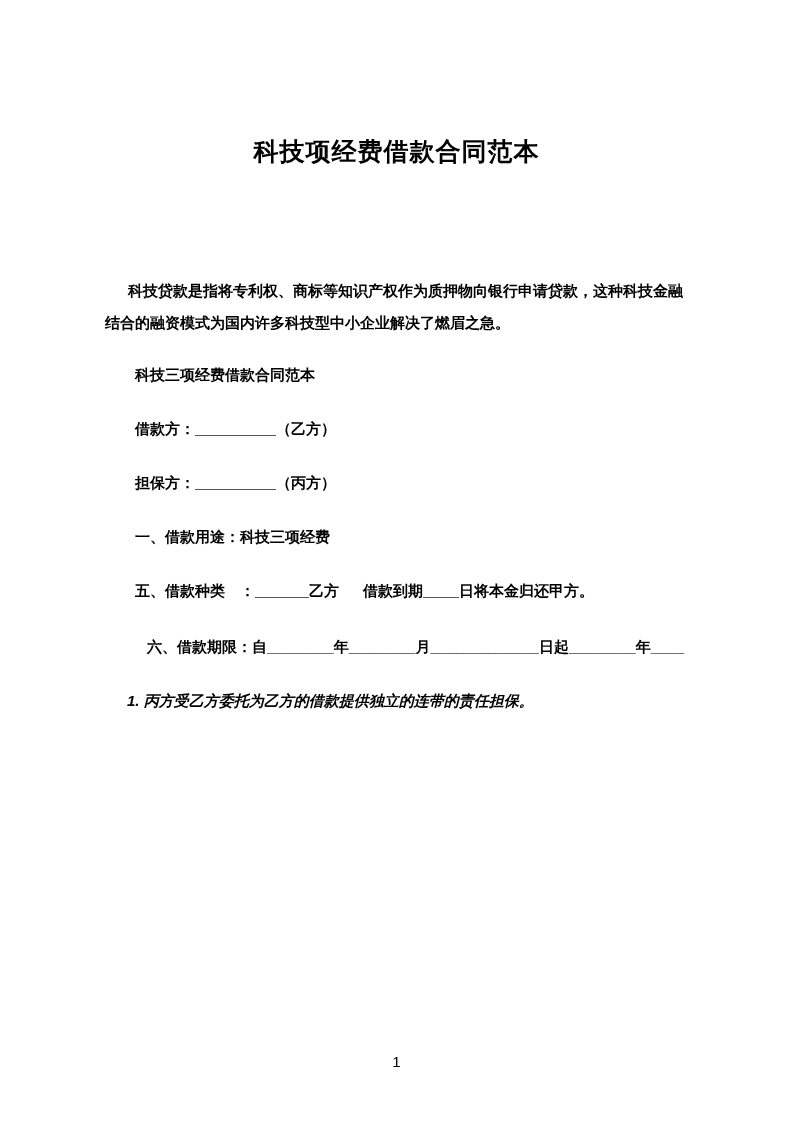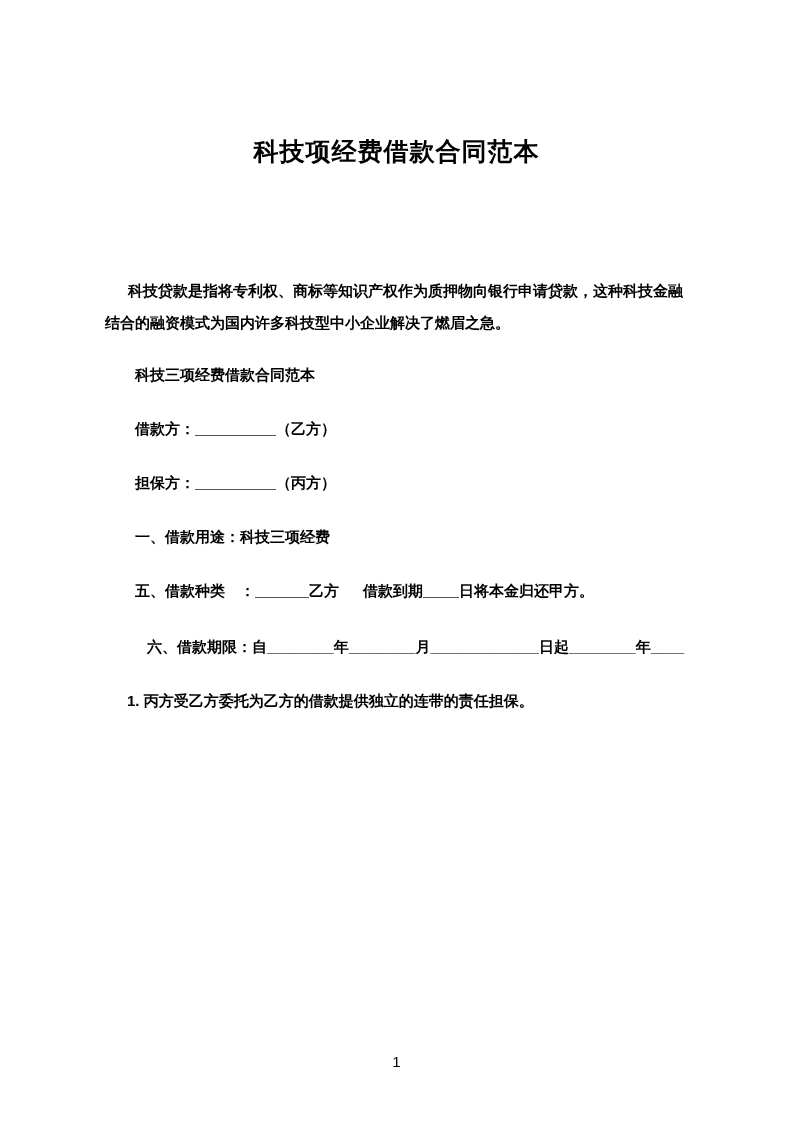--- a/index.html
+++ b/index.html
@@ -30,21 +30,21 @@
   .para {
     margin: 0 0 22px 0;
     font-size: 15px;
     line-height: 32px;
     font-weight: 700;
     white-space: pre-wrap;
   }
   .indent-intro   { text-indent: 23px; }
   .indent-std     { text-indent: 30px; font-family: Liberation Mono, monospace; }
   .indent-clause6 { text-indent: 38px; text-align: center; }
-  .indent-item    { text-indent: 22px; }
+  .indent-item    { text-indent: 22px; font-style: italic; }
   .clause6-block  { margin-bottom: 22px; }
   .clause6-block .line {
     font-size: 15px;
     line-height: 32px;
     font-weight: 700;
     white-space: pre-wrap;
   }
   .clause6-block .line.overhang { margin-left: -15px; }
   .page-number {
     position: absolute;

